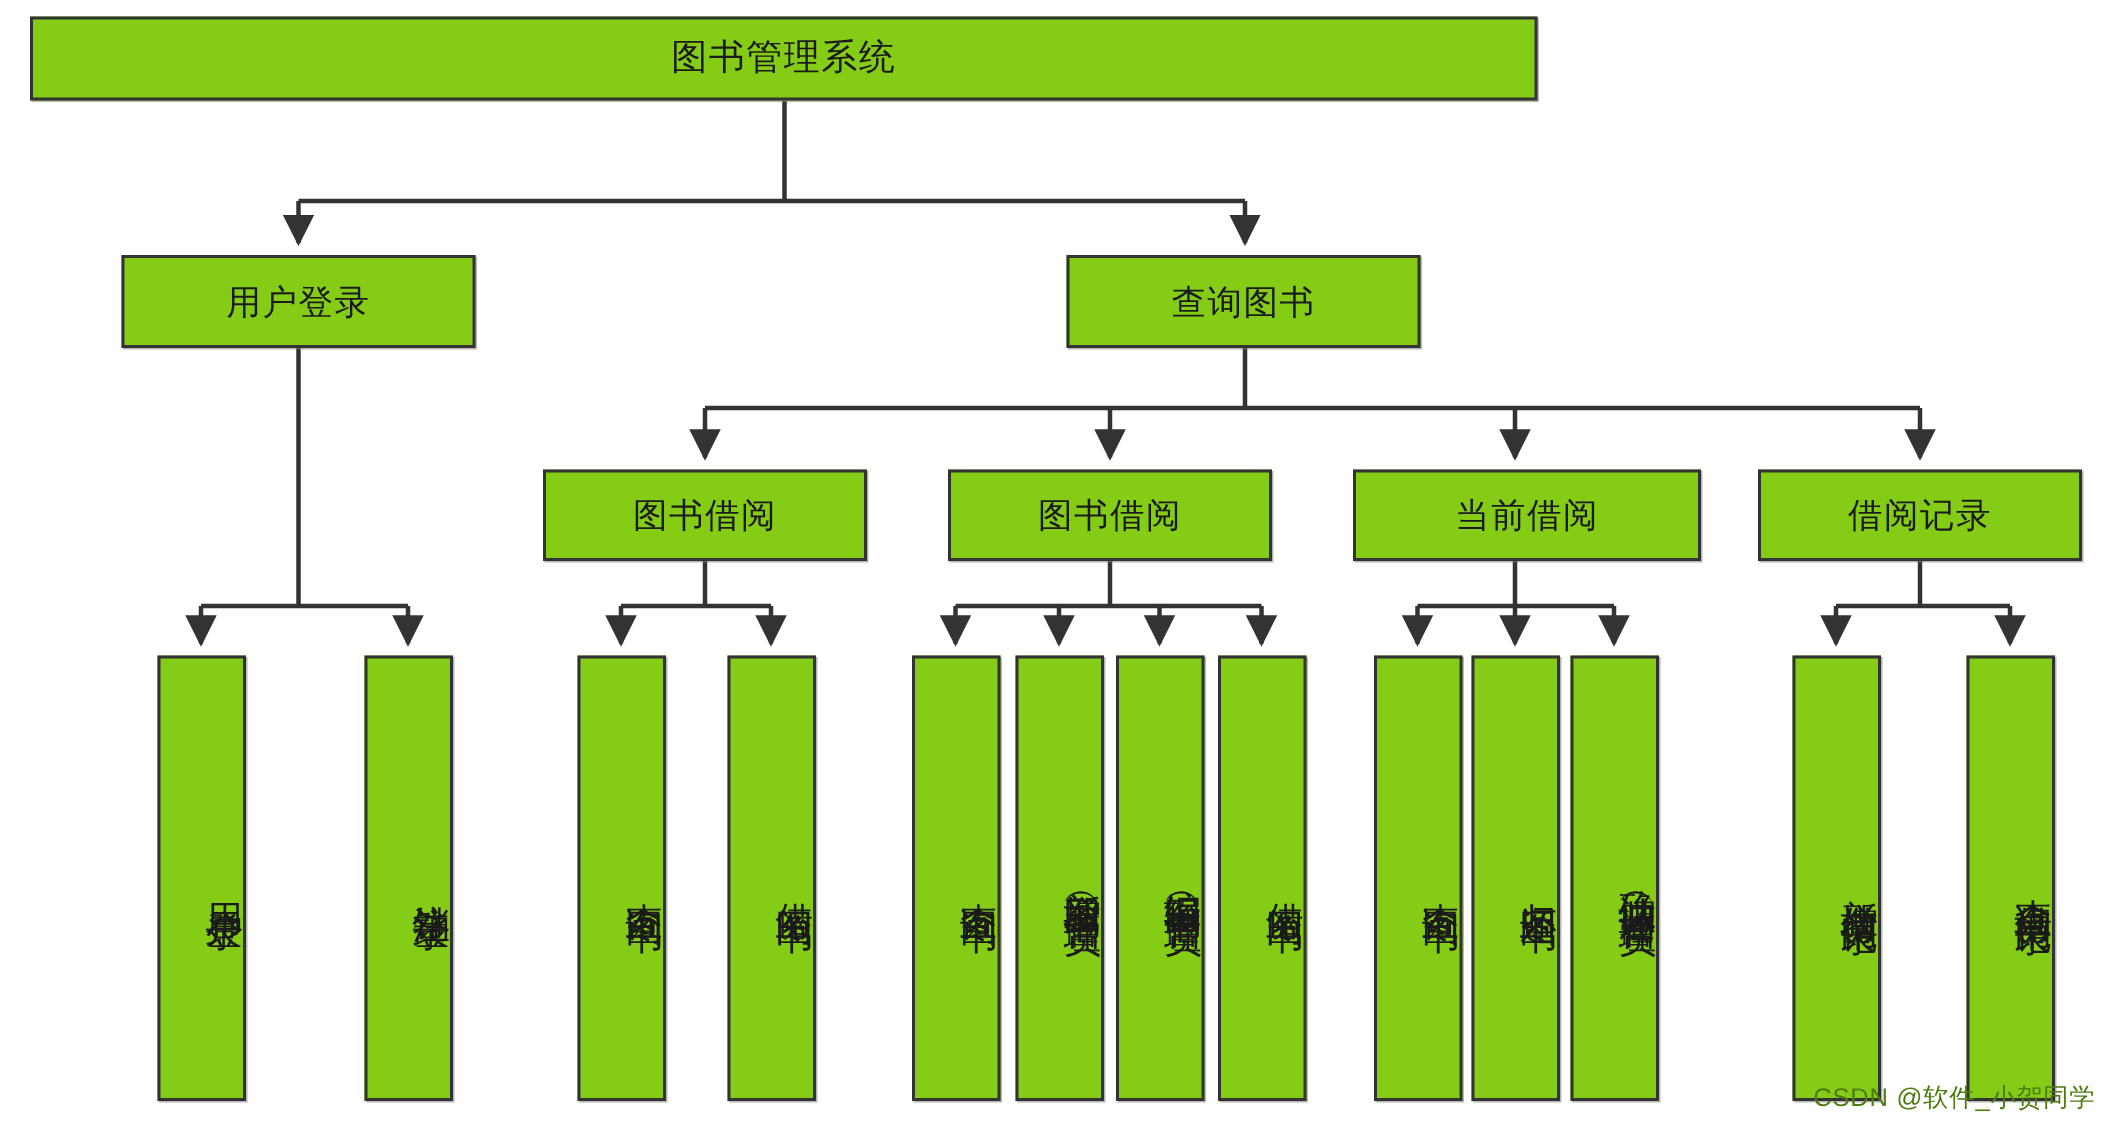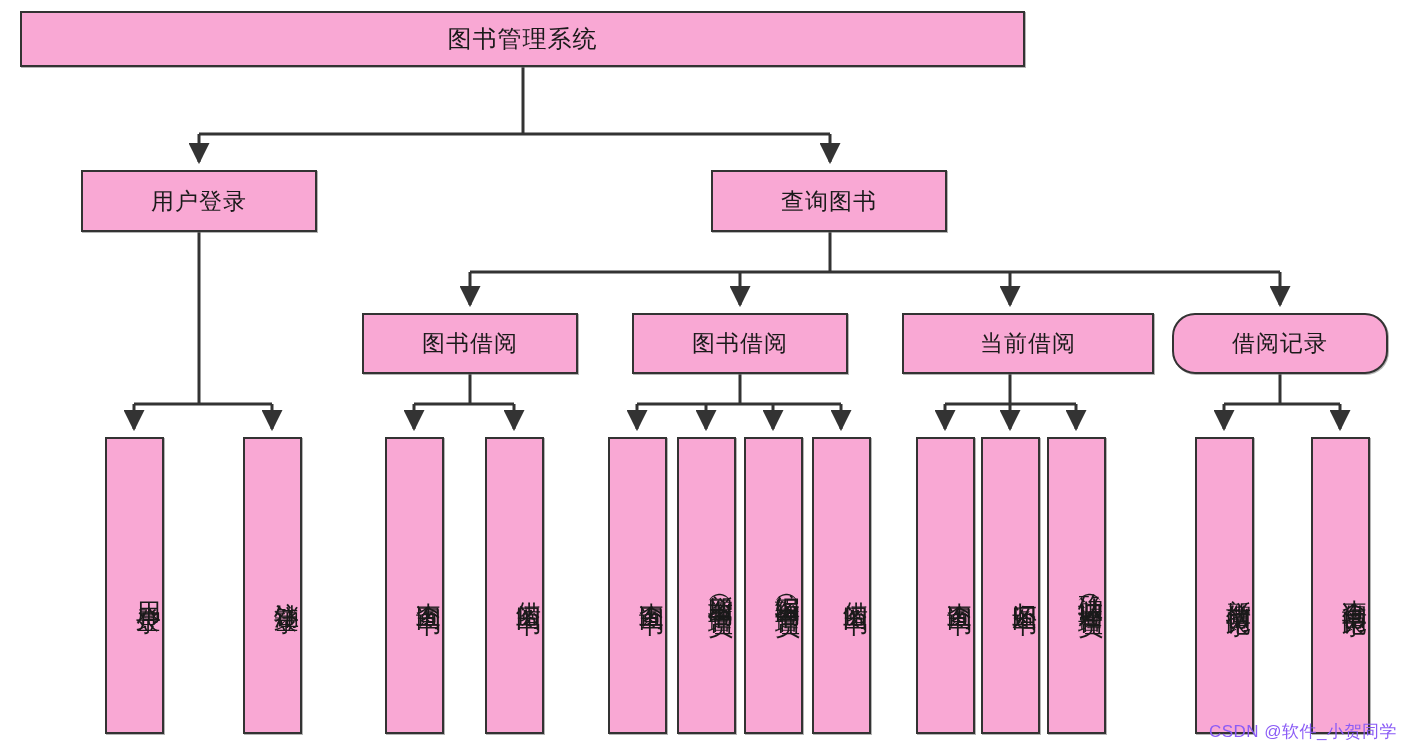--- a/index.html
+++ b/index.html
@@ -22,21 +22,21 @@
     position: absolute;
     left: 0;
     top: 0;
     width: 1405px;
     height: 747px;
     pointer-events: none;
   }
   .node {
     position: absolute;
     box-sizing: border-box;
-    background: #f9a8d4;
+    background: #84cc16;
     border: 2px solid #333333;
     box-shadow: 1px 1px 0 rgba(120,120,120,0.55);
     display: flex;
     align-items: center;
     justify-content: center;
     color: #1a1a1a;
   }
   .node-h {
     font-size: 23px;
     line-height: 1.15;
@@ -60,21 +60,21 @@
   .node-v .vlabel {
     writing-mode: vertical-rl;
     text-orientation: upright;
     display: block;
   }
   #watermark {
     position: absolute;
     right: 8px;
     bottom: 4px;
     font-size: 17px;
-    color: #8b5cf6;
+    color: #4d7c0f;
     letter-spacing: 0.5px;
     white-space: nowrap;
   }
 </style>
 </head>
 <body>
 
 <div id="diagram-root">
 
   <svg id="edge-layer" viewBox="0 0 1405 747" width="1405" height="747" xmlns="http://www.w3.org/2000/svg">
@@ -137,24 +137,24 @@
   <div class="node node-h" style="left:711px; top:170px; width:236px; height:62px;">
     <span>查询图书</span>
   </div>
 
   <div class="node node-h" style="left:362px; top:313px; width:216px; height:61px;">
     <span>图书借阅</span>
   </div>
   <div class="node node-h" style="left:632px; top:313px; width:216px; height:61px;">
     <span>图书借阅</span>
   </div>
-  <div class="node node-h" style="left:902px; top:313px; width:252px; height:61px;">
+  <div class="node node-h" style="left:902px; top:313px; width:232px; height:61px;">
     <span>当前借阅</span>
   </div>
-  <div class="node node-h" style="left:1172px; top:313px; width:216px; height:61px;border-radius:23px;">
+  <div class="node node-h" style="left:1172px; top:313px; width:216px; height:61px;">
     <span>借阅记录</span>
   </div>
 
   <div class="node node-v" style="left:105px; top:437px; width:59px; height:297px;">
     <span class="vlabel">用户登录</span>
   </div>
   <div class="node node-v" style="left:243px; top:437px; width:59px; height:297px;">
     <span class="vlabel">注销登录</span>
   </div>
 

